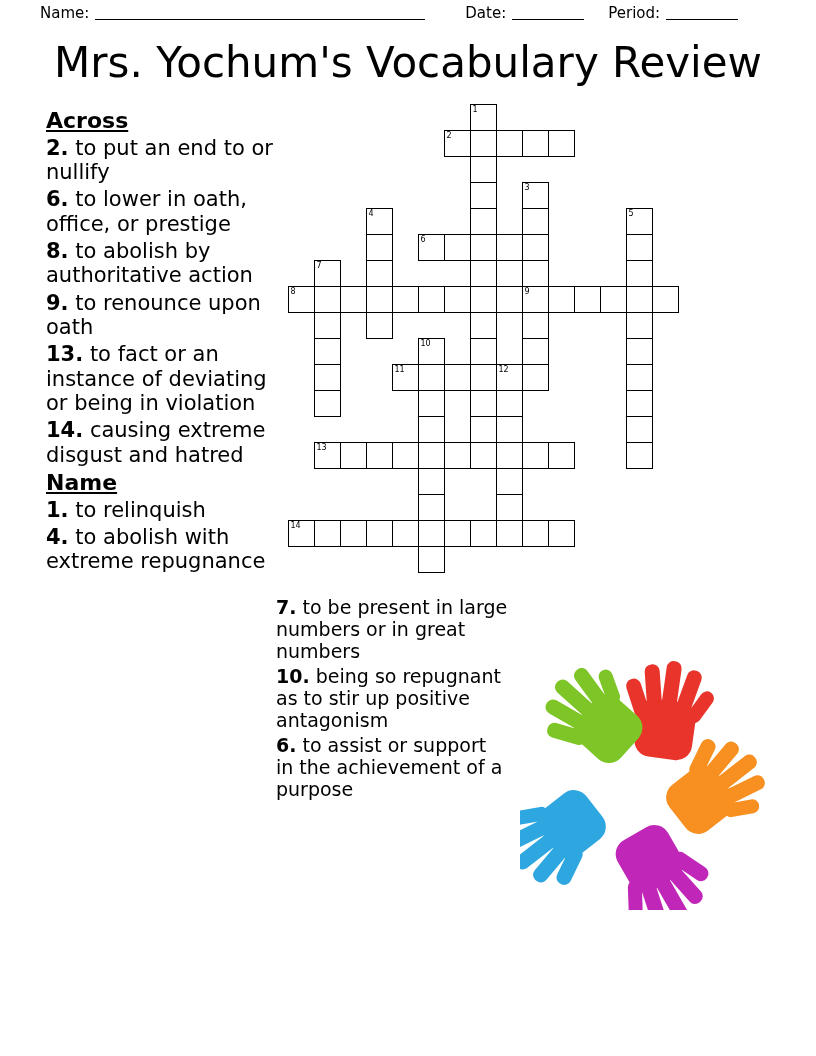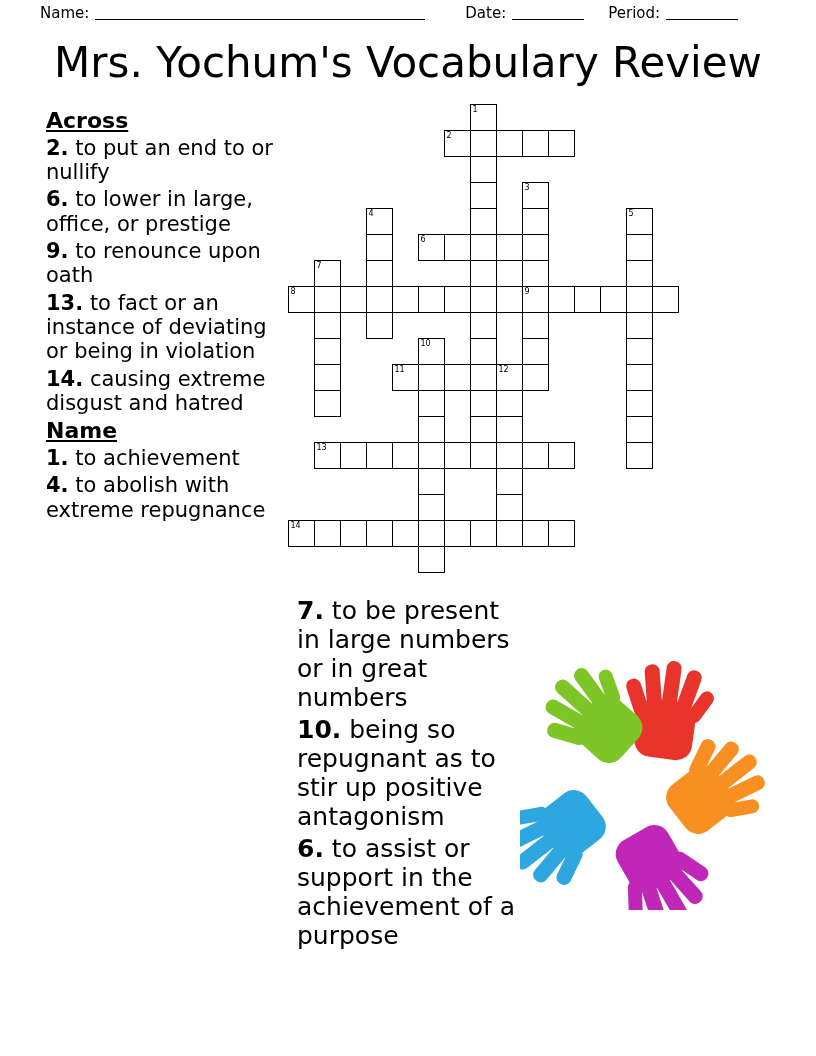--- a/index.html
+++ b/index.html
@@ -56,23 +56,23 @@
     position: absolute;
     top: 108px;
     left: 46px;
     width: 238px;
     font-size: 21px;
     line-height: 1.16;
   }
   .clues-col-2 {
     position: absolute;
     top: 596px;
-    left: 297px;
+    left: 276px;
     width: 232px;
-    font-size: 25px;
+    font-size: 19px;
     line-height: 1.16;
   }
   .section-head {
     font-weight: bold;
     text-decoration: underline;
     font-size: 22px;
     margin-bottom: 2px;
     display: block;
   }
   .clue {
@@ -129,28 +129,29 @@
   <span class="hdr-label">Period:</span>
   <span class="hdr-rule period-rule"></span>
 </div>
 
 <div class="title">Mrs. Yochum's Vocabulary Review</div>
 
 <div class="clues-col-1">
   <span class="section-head">Across</span>
   <div id="across-list">
       <div class="clue"><span class="num">2.</span><span> to put an end to or nullify</span></div>
-      <div class="clue"><span class="num">6.</span><span> to lower in large, office, or prestige</span></div>
+      <div class="clue"><span class="num">6.</span><span> to lower in oath, office, or prestige</span></div>
+      <div class="clue"><span class="num">8.</span><span> to abolish by authoritative action</span></div>
       <div class="clue"><span class="num">9.</span><span> to renounce upon oath</span></div>
       <div class="clue"><span class="num">13.</span><span> to fact or an instance of deviating or being in violation</span></div>
       <div class="clue"><span class="num">14.</span><span> causing extreme disgust and hatred</span></div>
     </div>
   <span class="section-head">Name</span>
   <div id="down-list-1">
-      <div class="clue"><span class="num">1.</span><span> to achievement</span></div>
+      <div class="clue"><span class="num">1.</span><span> to relinquish</span></div>
       <div class="clue"><span class="num">4.</span><span> to abolish with extreme repugnance</span></div>
     </div>
 </div>
 
 <div class="clues-col-2">
   <div id="down-list-2">
       <div class="clue"><span class="num">7.</span><span> to be present in large numbers or in great numbers</span></div>
       <div class="clue"><span class="num">10.</span><span> being so repugnant as to stir up positive antagonism</span></div>
       <div class="clue"><span class="num">6.</span><span> to assist or support in the achievement of a purpose</span></div>
     </div>

